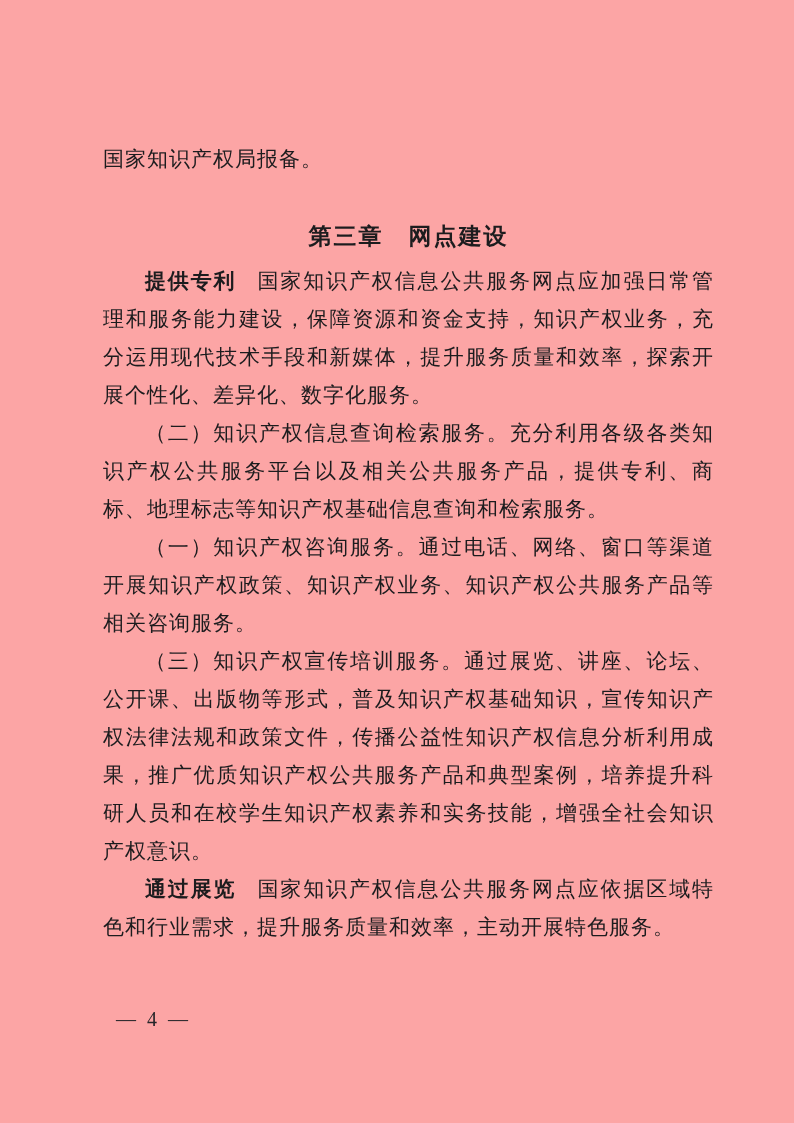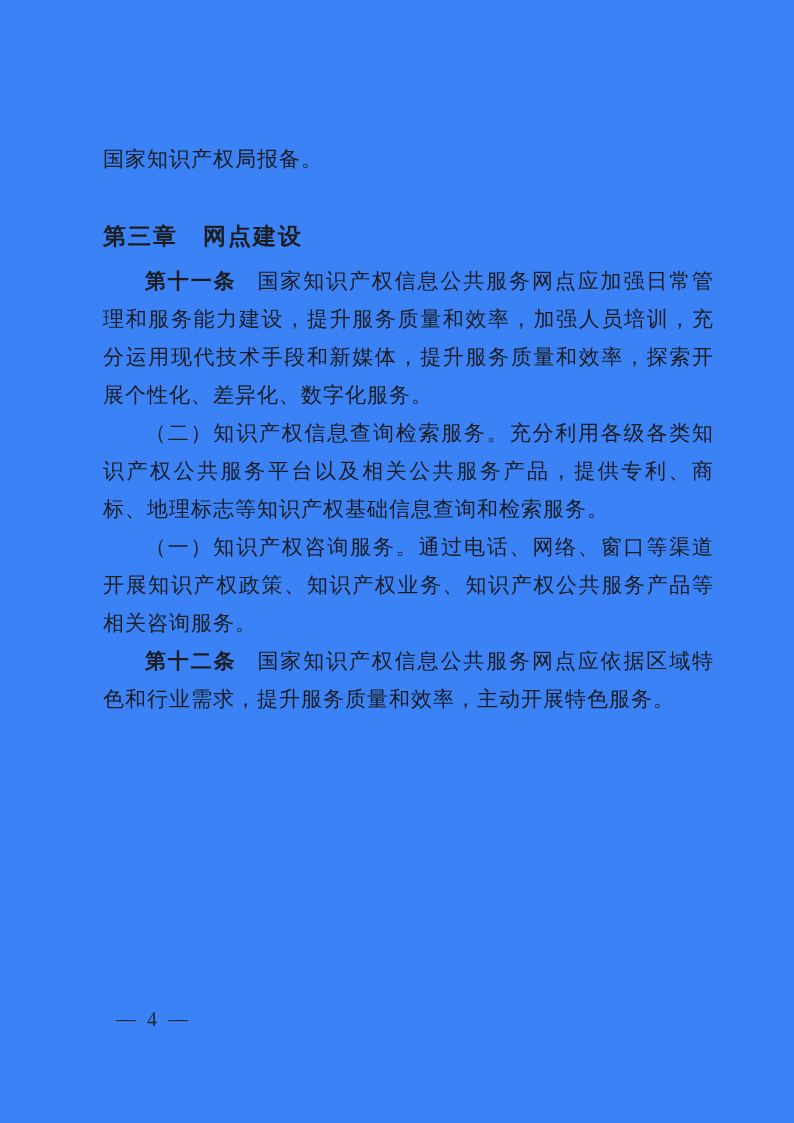--- a/index.html
+++ b/index.html
@@ -4,21 +4,21 @@
 <style>
   html, body { margin: 0; padding: 0; }
   body {
     width: 794px; height: 1123px;
     background: #ffffff;
     font-family: "Liberation Serif", "DejaVu Serif", serif;
   }
   .page {
     position: relative;
     width: 794px; height: 1123px;
-    background: #3b82f6;
+    background: #fca5a5;
     color: #1c1c1e;
     overflow: hidden;
   }
   .content {
     position: absolute;
     left: 103px; top: 140px; width: 611px;
   }
   .body-text {
     margin: 0;
     font-size: 21px;
@@ -27,20 +27,21 @@
     text-align: justify;
     text-justify: inter-character;
     text-indent: 2em;
   }
   .continuation { text-indent: 0; }
   .chapter-heading {
     margin: 40px 0 6px 0;
     font-size: 23px;
     line-height: 38px;
     font-weight: bold;
+    text-align: center;
     letter-spacing: 2px;
     text-indent: 0;
   }
   .term { font-weight: bold; margin-right: 1em; }
   .term:empty { margin-right: 0; }
   .footer {
     position: absolute;
     left: 116px; top: 1008px;
     font-size: 20px;
     letter-spacing: 3px;
@@ -50,28 +51,29 @@
 </head>
 <body>
 
 <div class="page">
   <div class="content">
 
     <p class="body-text continuation">国家知识产权局报备。</p>
 
     <h2 class="chapter-heading">第三章　网点建设</h2>
 
-    <p class="body-text"><span class="term">第十一条</span><span>国家知识产权信息公共服务网点应加强日常管理和服务能力建设，提升服务质量和效率，加强人员培训，充分运用现代技术手段和新媒体，提升服务质量和效率，探索开展个性化、差异化、数字化服务。</span></p>
+    <p class="body-text"><span class="term">提供专利</span><span>国家知识产权信息公共服务网点应加强日常管理和服务能力建设，保障资源和资金支持，知识产权业务，充分运用现代技术手段和新媒体，提升服务质量和效率，探索开展个性化、差异化、数字化服务。</span></p>
 
 
     <p class="body-text"><span class="term"></span><span>（二）知识产权信息查询检索服务。充分利用各级各类知识产权公共服务平台以及相关公共服务产品，提供专利、商标、地理标志等知识产权基础信息查询和检索服务。</span></p>
 
     <p class="body-text"><span class="term"></span><span>（一）知识产权咨询服务。通过电话、网络、窗口等渠道开展知识产权政策、知识产权业务、知识产权公共服务产品等相关咨询服务。</span></p>
 
+    <p class="body-text"><span class="term"></span><span>（三）知识产权宣传培训服务。通过展览、讲座、论坛、公开课、出版物等形式，普及知识产权基础知识，宣传知识产权法律法规和政策文件，传播公益性知识产权信息分析利用成果，推广优质知识产权公共服务产品和典型案例，培养提升科研人员和在校学生知识产权素养和实务技能，增强全社会知识产权意识。</span></p>
 
-    <p class="body-text"><span class="term">第十二条</span><span>国家知识产权信息公共服务网点应依据区域特色和行业需求，提升服务质量和效率，主动开展特色服务。</span></p>
+    <p class="body-text"><span class="term">通过展览</span><span>国家知识产权信息公共服务网点应依据区域特色和行业需求，提升服务质量和效率，主动开展特色服务。</span></p>
 
   </div>
 
   <div class="footer">
     <span>— 4 —</span>
   </div>
 </div>
 
 </body></html>

